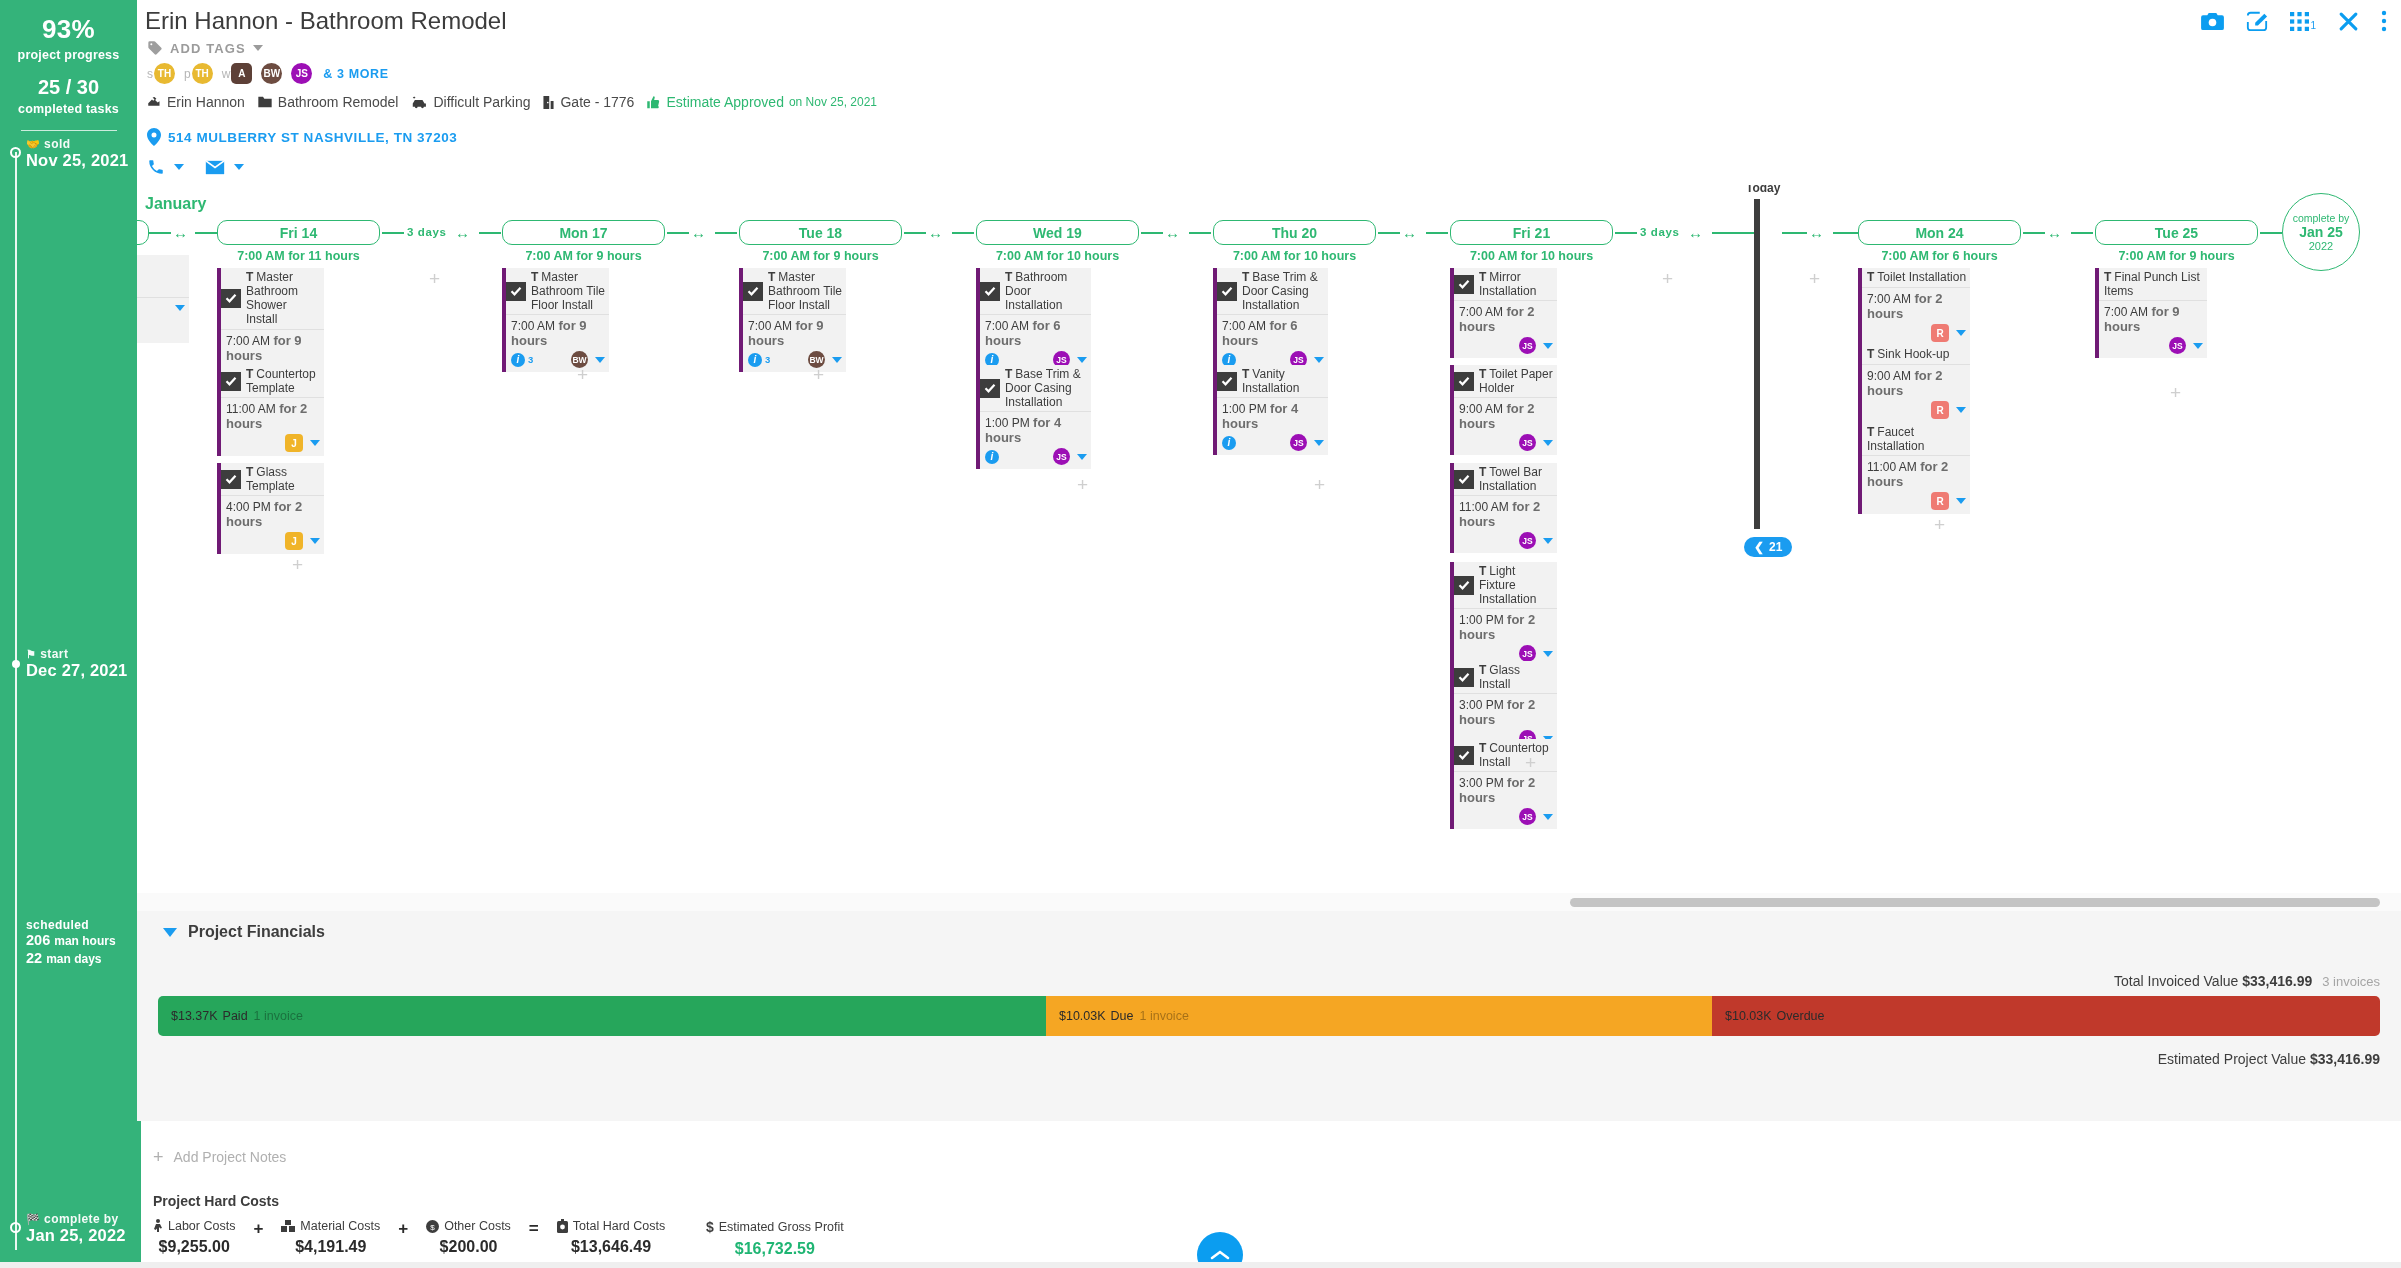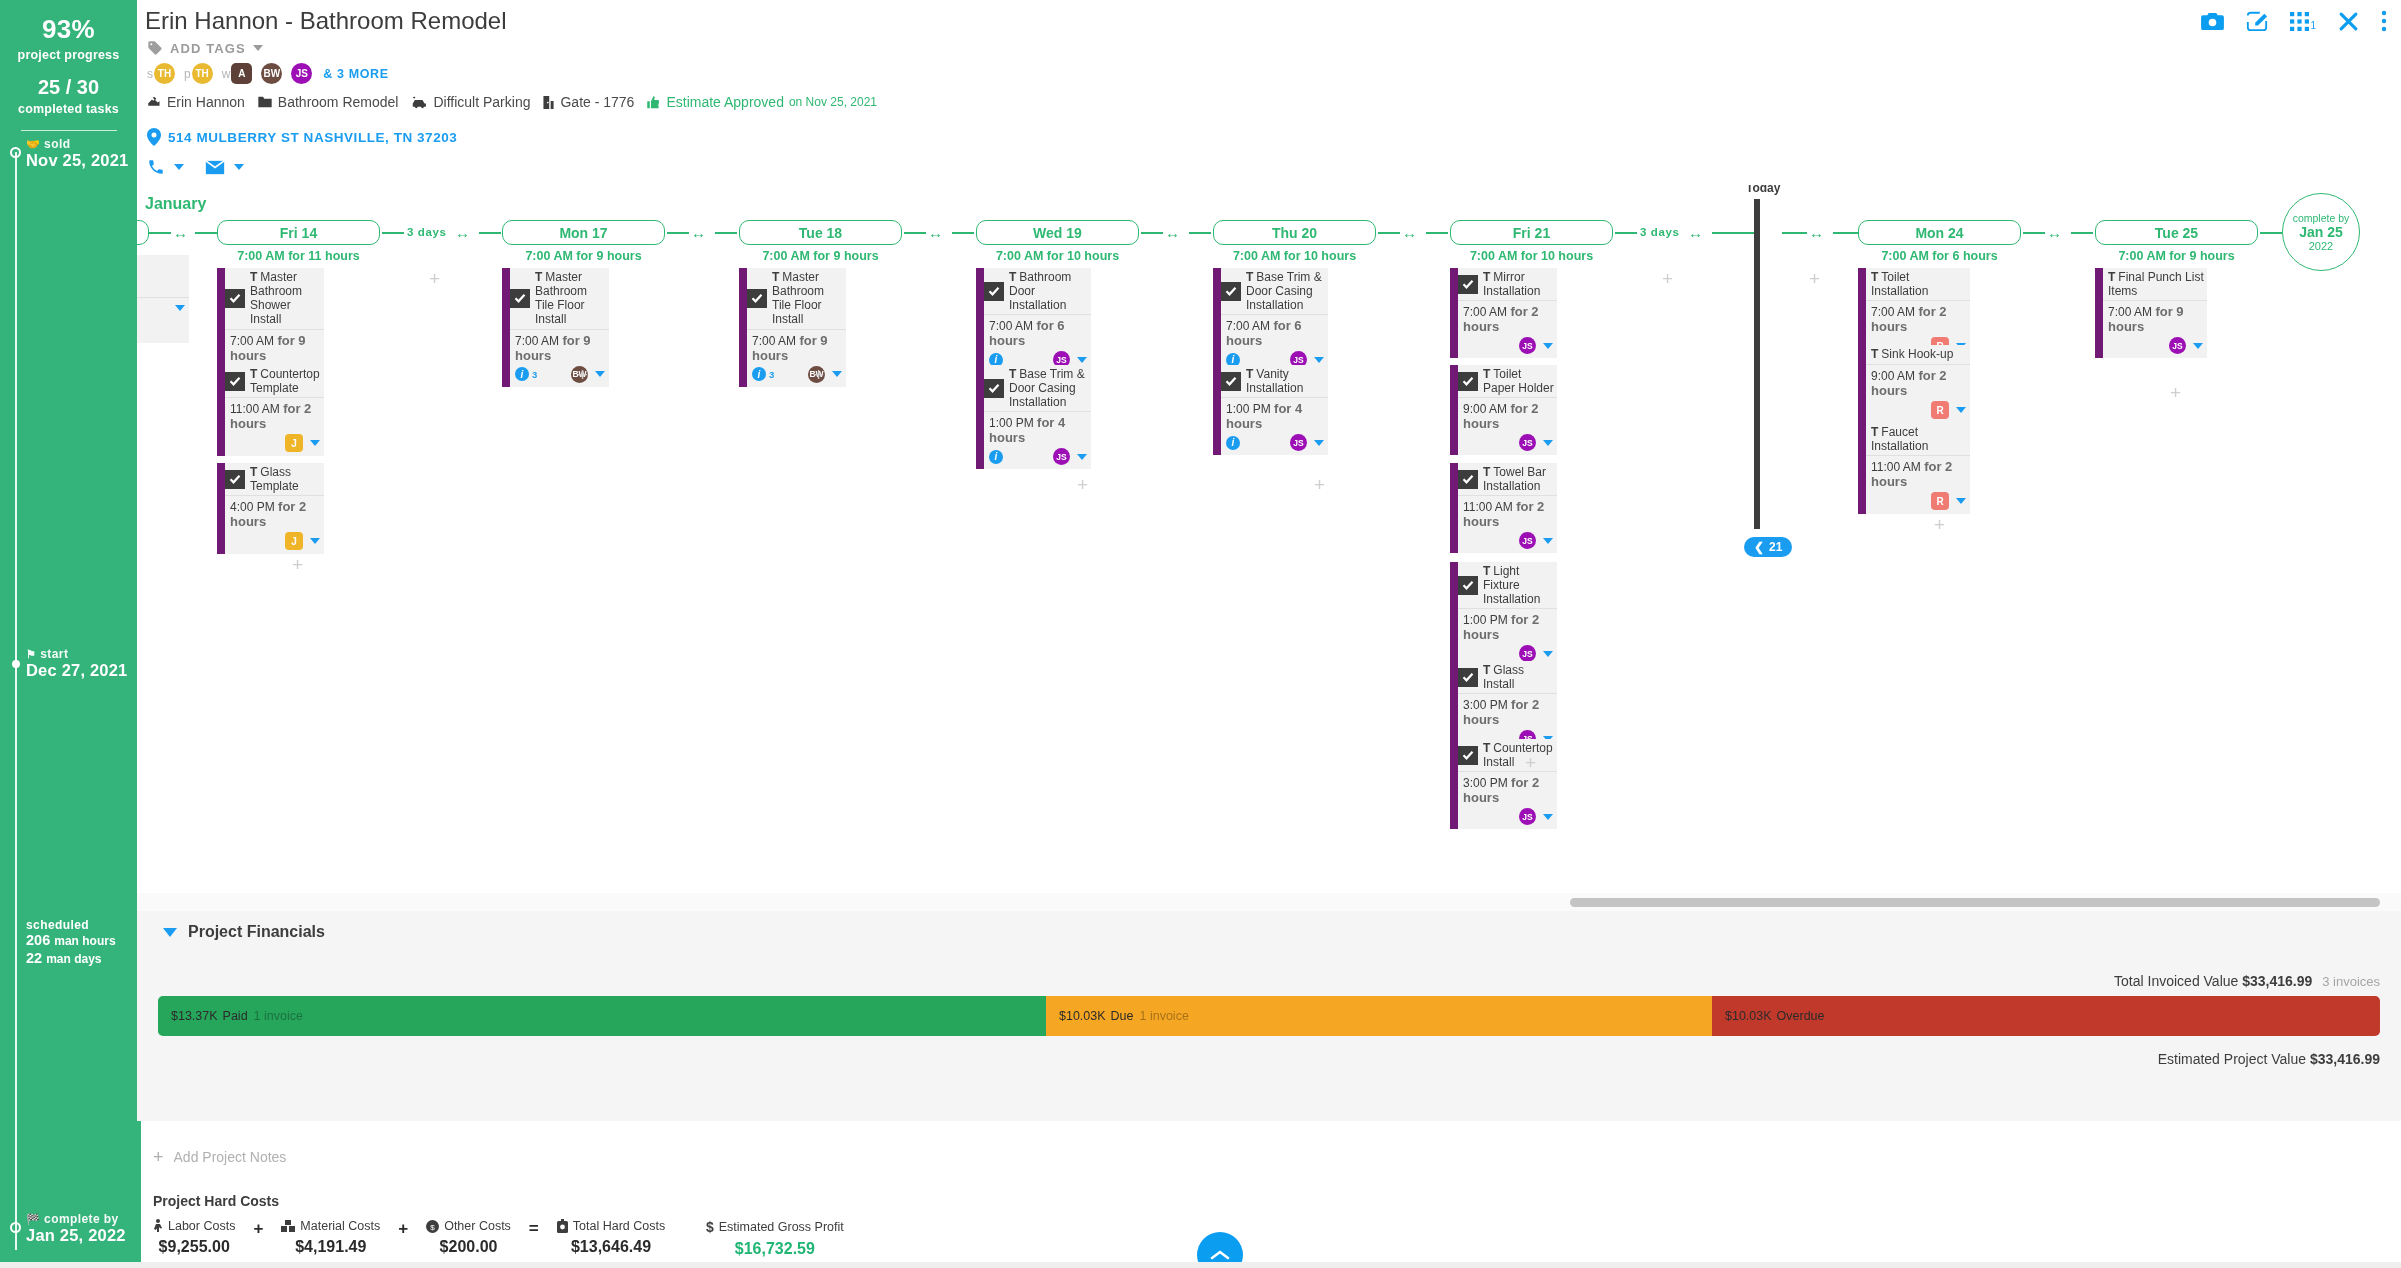--- a/index.html
+++ b/index.html
@@ -74,21 +74,21 @@
     display:flex; align-items:center; justify-content:center;
     font-size:14px; font-weight:bold; color:#2eb872; background:#fff;
   }
   .dayhours { position:absolute; font-size:12.5px; font-weight:bold; color:#2eb872; }
   .conn { position:absolute; height:1.6px; background:#2eb872; top:47px; }
   .arrowh { position:absolute; top:40px; color:#2eb872; font-size:15px; font-weight:bold; line-height:1; }
   .gapdays { position:absolute; top:41px; font-size:11.5px; font-weight:bold; color:#2eb872; letter-spacing:.6px; }
   .plus { position:absolute; color:#cfcfcf; font-size:19px; line-height:1; user-select:none; }
 
   
-  .card { position:absolute; width:107px; background:#f2f2f2; border-left:8px solid #701a75; }
+  .card { position:absolute; width:107px; background:#f2f2f2; border-left:4px solid #701a75; }
   .card-hd { display:flex; align-items:center; min-height:19px; }
   .chk { width:20px;height:19px;background:#3d3d3d;display:flex;align-items:center;justify-content:center;flex:0 0 auto;}
   .chk svg { width:12px;height:12px; }
   .card-ttl { font-size:12px; color:#3d3d3d; padding:2px 3px 2px 5px; line-height:1.18; }
   .card-ttl .tg { font-weight:bold; font-size:12px; margin-right:3px; }
   .card-time { border-top:1px solid #e0e0e0; padding:3px 5px 1px; font-size:12px; color:#3d3d3d; }
   .card-time .dur { font-size:13px; color:#6d6d6d;font-weight:bold; }
   .card-ft { display:flex; align-items:center; padding:2px 4px 4px 5px; min-height:22px; }
   .info { width:14px;height:14px;border-radius:50%;background:#1a9cf0;color:#fff;font-size:10px;font-weight:bold;
           display:flex;align-items:center;justify-content:center; font-style:italic; }

